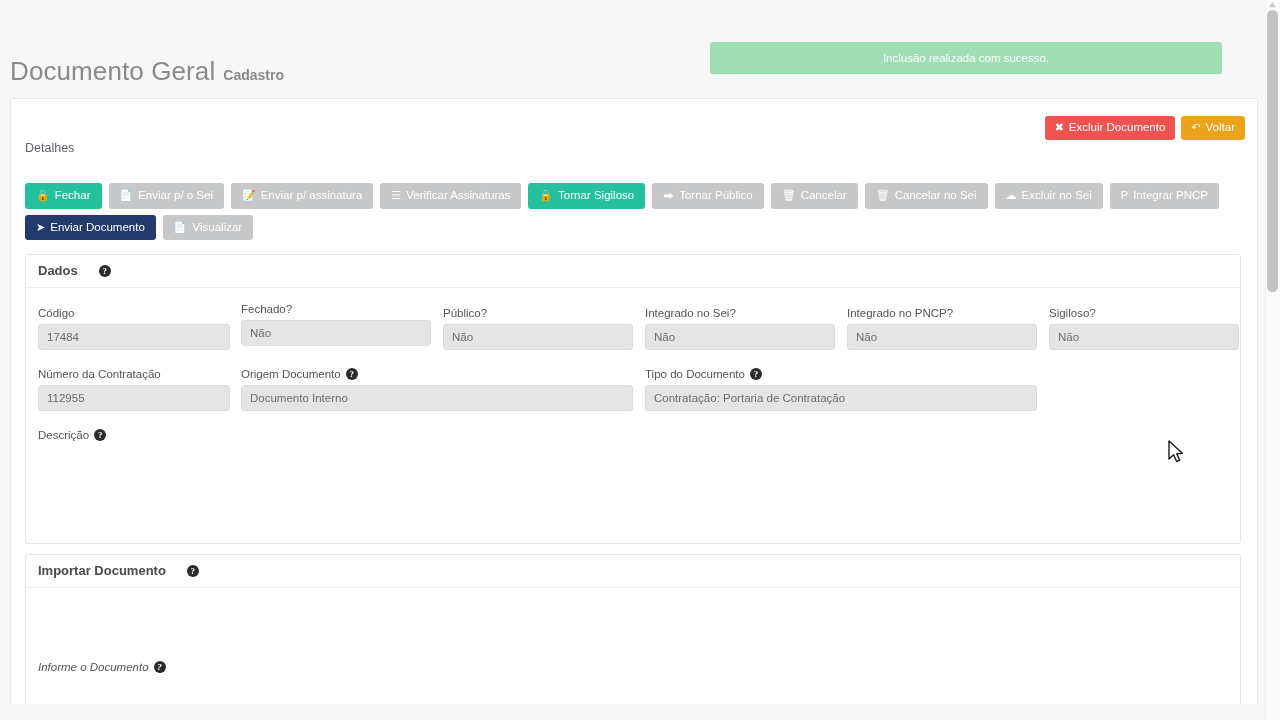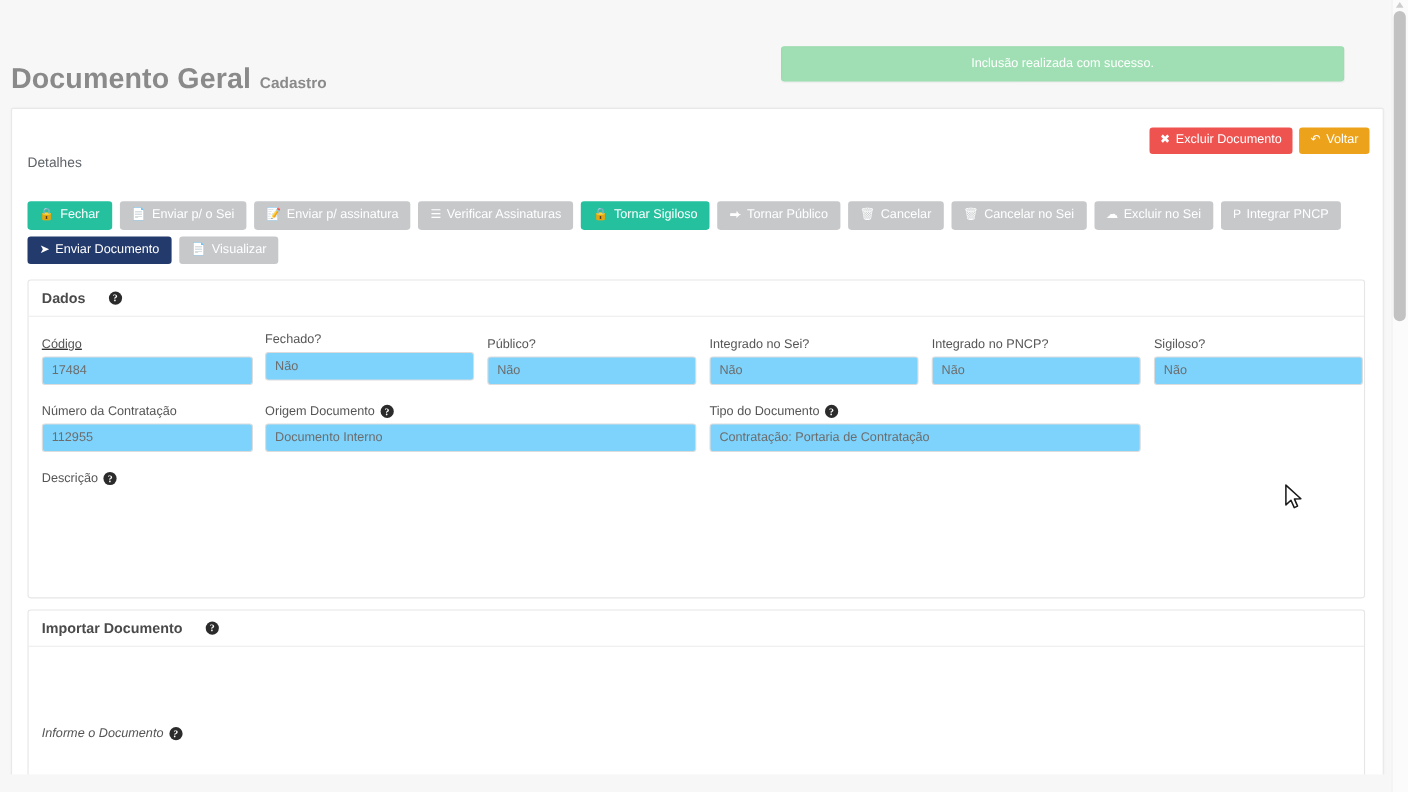--- a/index.html
+++ b/index.html
@@ -17,21 +17,21 @@
     overflow: hidden;
   }
 
   
   .page-head {
     position: absolute;
     left: 10px; top: 56px;
     display: flex; align-items: baseline; gap: 8px;
   }
   .page-title {
-    font-size: 26px; font-weight: 700; color: #8a8a8a; letter-spacing: .1px;
+    font-size: 26px; font-weight: 400; color: #8a8a8a; letter-spacing: .1px;
   }
   .page-subtitle {
     font-size: 14px; font-weight: 700; color: #8a8a8a;
   }
 
   
   .alert-success {
     position: absolute;
     left: 710px; top: 42px;
     width: 512px; height: 32px;
@@ -118,21 +118,21 @@
   }
   .field { position: absolute; }
   .field label {
     display: flex; align-items: center; gap: 5px;
     font-size: 11.5px; color: #555; margin-bottom: 5px;
     white-space: nowrap;
   }
   .inp {
     width: 100%; height: 26px;
     border: 1px solid #dcdcdc; border-radius: 3px;
-    background: #7dd3fc; color: #6d6d6d;
+    background: #e5e5e5; color: #6d6d6d;
     font-size: 11.5px; font-family: "Liberation Sans", sans-serif;
     padding: 0 8px; outline: none;
   }
   .inp.editable { background: #ffffff; color: #555; }
   .inp::placeholder { color: #adadad; }
 
   .btn-alterar {
     position: absolute; right: 14px; top: 330px;
     background: #25c19f;
   }
@@ -270,21 +270,21 @@
       </button>
     </div>
 
     <div class="fieldbox" id="box-dados">
       <div class="box-legend">
         <span>Dados</span>
         <span class="help-ic">?</span>
       </div>
       <div class="box-rule"></div>
 
-      <div class="field" style="left:12px; top:52px; width:192px;text-decoration:underline;">
+      <div class="field" style="left:12px; top:52px; width:192px;">
         <label>Código</label>
         <input class="inp" readonly="" value="17484" style="">
       </div>
       <div class="field" style="left:215px; top:48px; width:190px;">
         <label>Fechado?</label>
         <input class="inp" readonly="" value="Não" style="">
       </div>
       <div class="field" style="left:417px; top:52px; width:190px;">
         <label>Público?</label>
         <input class="inp" readonly="" value="Não" style="">

